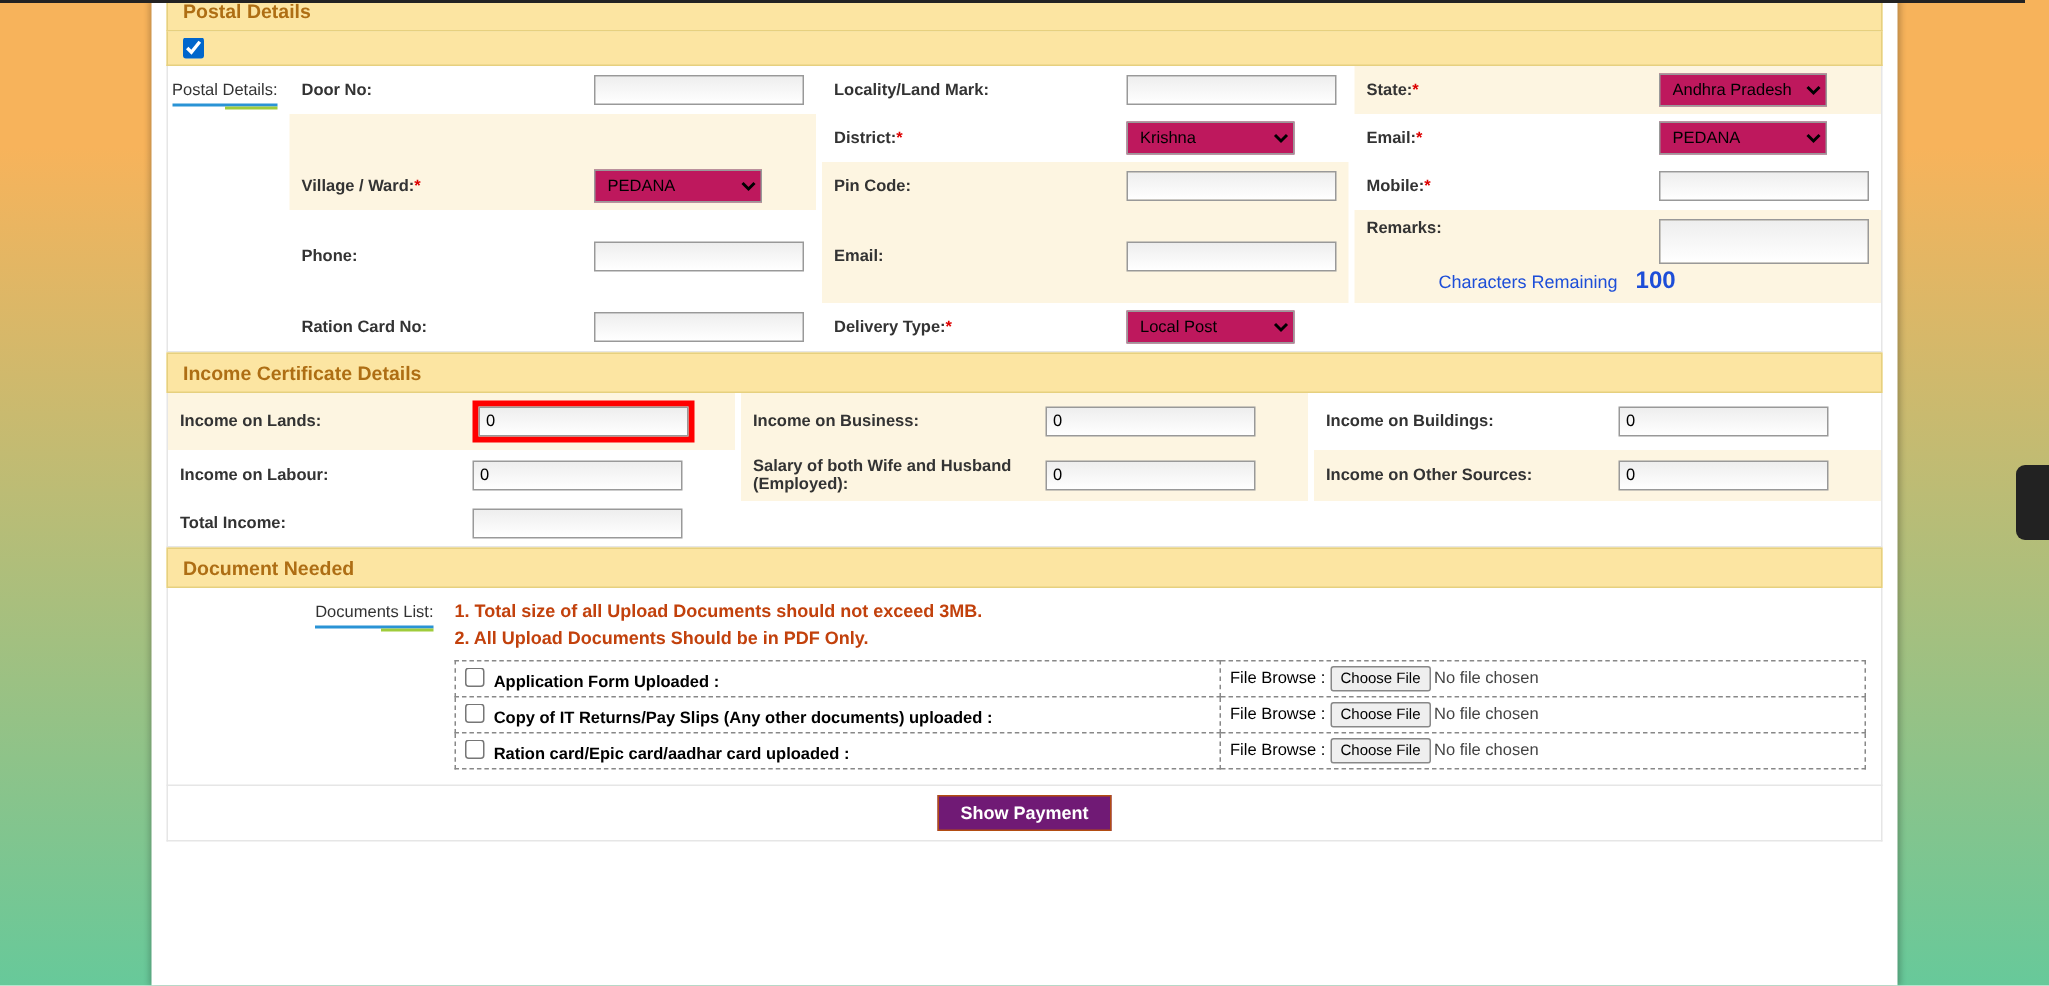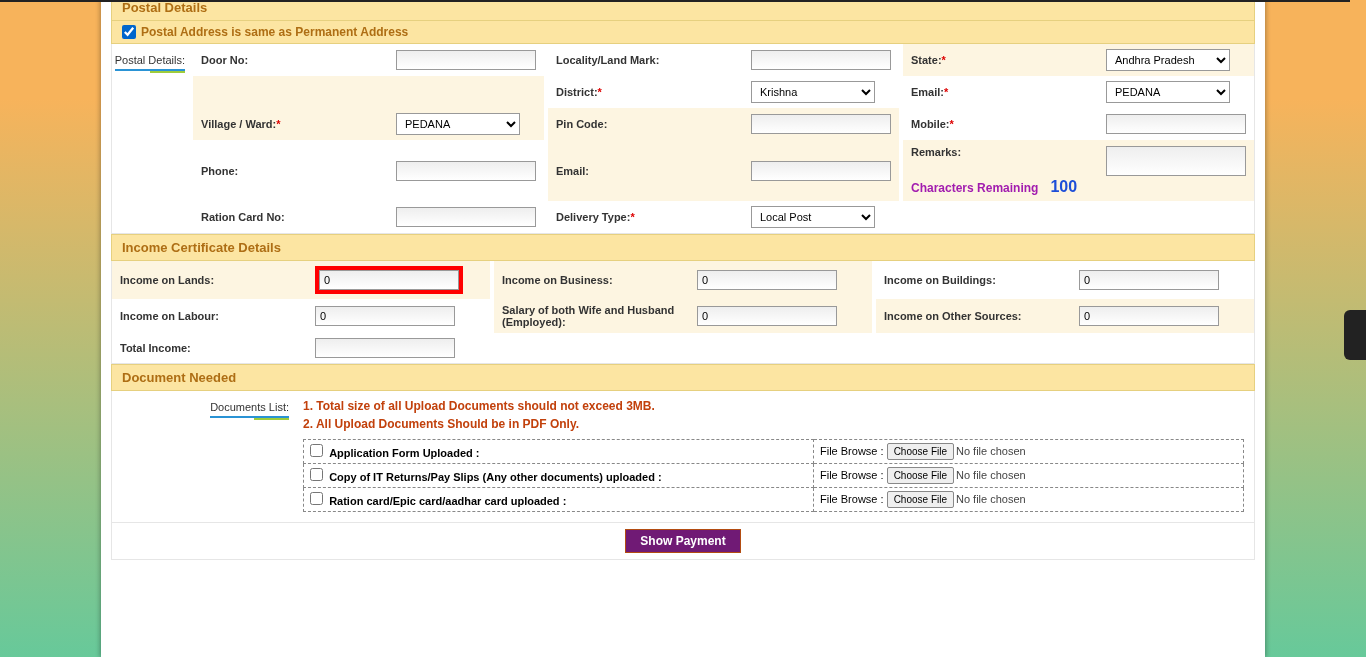--- a/index.html
+++ b/index.html
@@ -109,32 +109,33 @@
   .req { color: #d00; }
   .field-input input[type=text], .field-input select, .field-input textarea {
     font-family: inherit;
     font-size: 11px;
     border: 1px solid #999;
     background: linear-gradient(to bottom, #eee, #fff);
     padding: 2px 4px;
     height: 20px;
     width: 140px;
   }
-  .field-input select { width: 124px; height:22px; background:#ffffff; }
+  .field-input select { width: 112px; height:22px; background:#be185d; }
   .field-input textarea { height: 30px; width: 140px; resize:none; }
   .highlight-box {
     border: 4px solid #f00;
     padding: 0;
     display:inline-block;
   }
   .highlight-box input { height:18px; }
   .char-remain {
-    color: #a21caf;
-    font-weight:bold;
+    color: #1d4ed8;
+    font-weight:normal;
     font-size:12px;
+    margin-left:48px;
   }
   .char-count { color:#1d4ed8; font-weight:bold; font-size:16px; margin-left:12px;}
   .doc-notes {
     color: #c2410c;
     font-weight:bold;
     font-size:12px;
     line-height:1.5;
     padding: 6px 0;
   }
   .doc-table {
@@ -180,21 +181,20 @@
 <div class="dark-bar"></div>
 <div class="help-tab"></div>
 
 <div class="page-scroll">
 <div class="white-wrap">
   <div class="form-container">
 
     <div class="section-header" style="border-top:none;padding-top:0;">Postal Details</div>
     <div class="same-address-bar">
       <input type="checkbox" checked="" style="">
-      <label>Postal Address is same as Permanent Address</label>
     </div>
 
     <div class="form-body">
       <div class="form-sidebar">
         <span class="sidebar-label">Postal Details:</span>
       </div>
       <div class="form-grid">
         <div class="field-row">
               <div class="field-label">Door No:</div>
               <div class="field-input"><input type="text" style=""></div>

